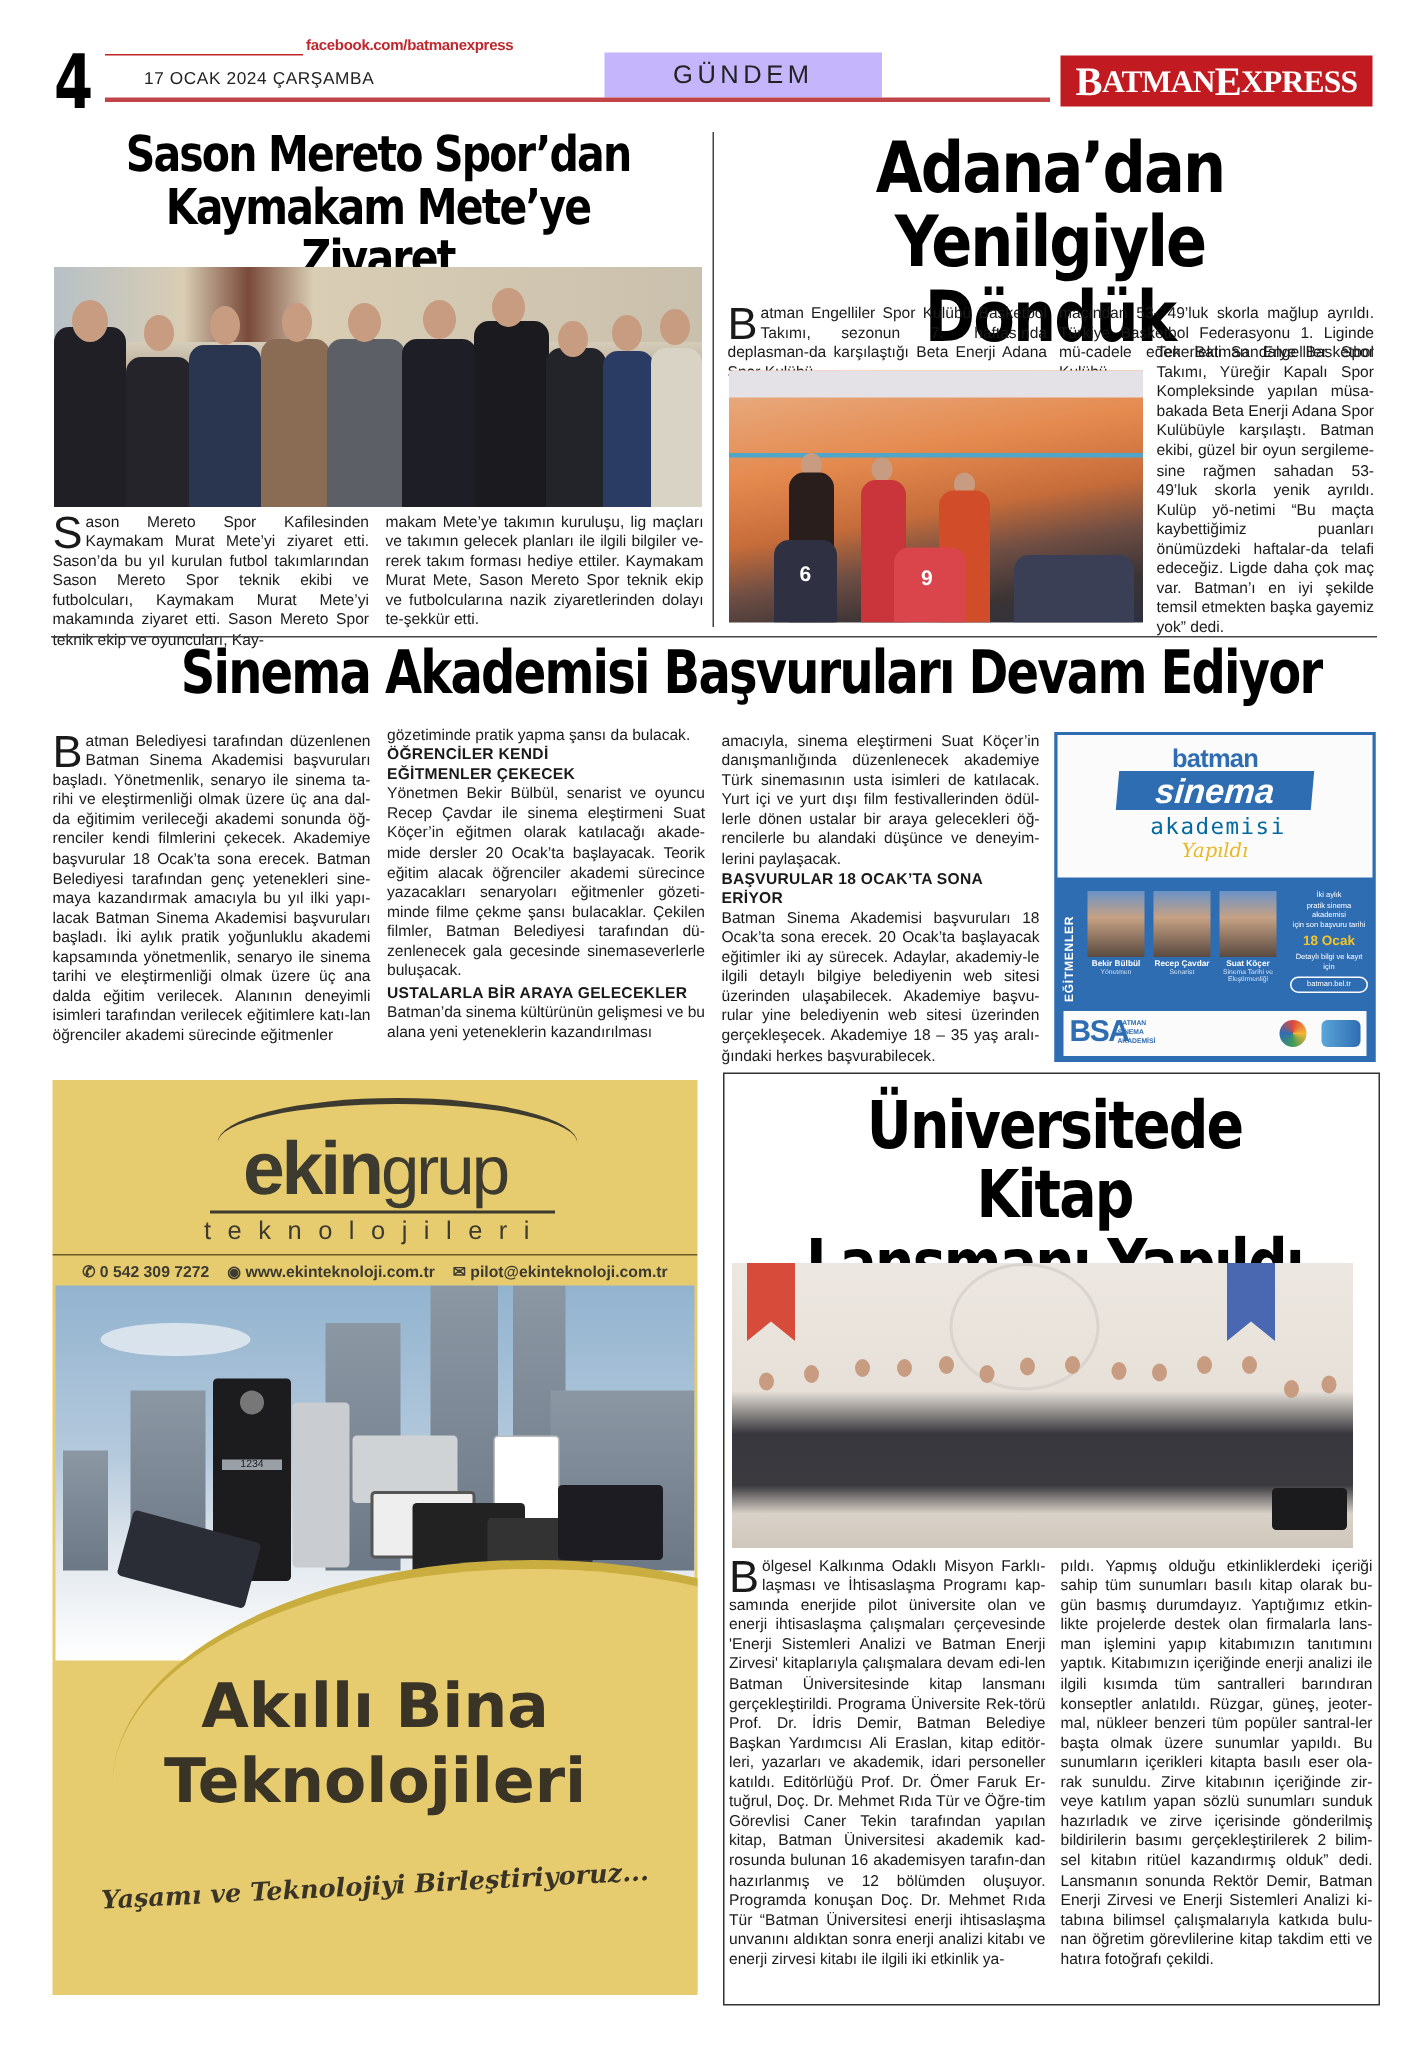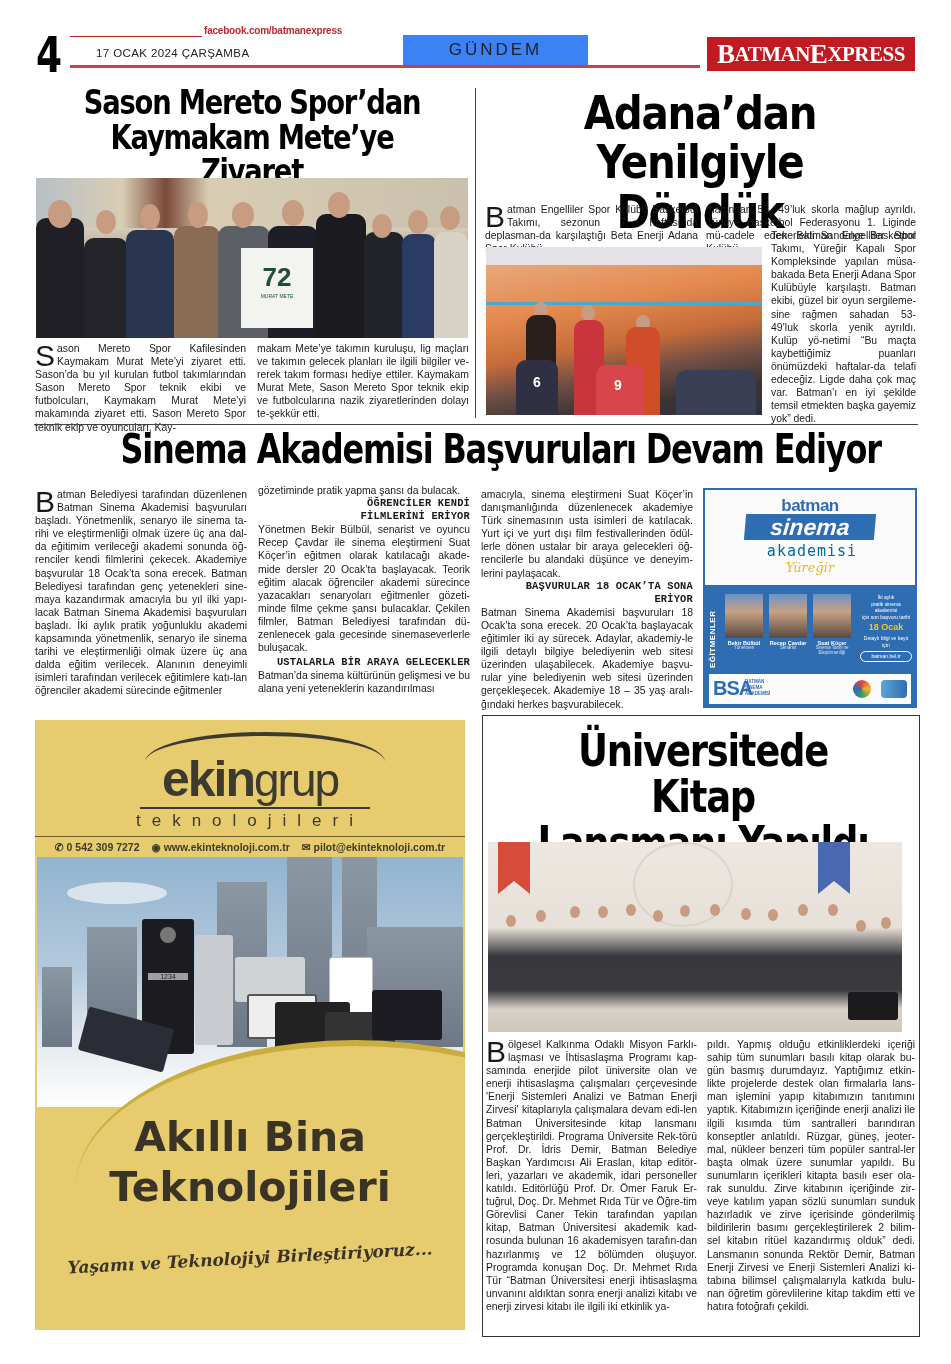--- a/index.html
+++ b/index.html
@@ -4,40 +4,40 @@
 <style>
   * { box-sizing: border-box; margin: 0; padding: 0; }
   html, body { width: 951px; height: 1364px; background: #ffffff; overflow: hidden; }
   body { position: relative; font-family: "Liberation Sans", sans-serif; color: #111; }
 
   
   .page-num { position: absolute; left: 36px; top: 30px; font-family: "DejaVu Sans", sans-serif; font-weight: bold; font-size: 50px; line-height: 1; color: #000; transform: scaleX(0.75); transform-origin: left top; }
   .fb-line { position: absolute; left: 70px; top: 36px; width: 132px; height: 1px; background: #c0272d; }
   .fb-link { position: absolute; left: 204px; top: 25px; font-size: 10px; font-weight: bold; color: #c0272d; letter-spacing: -0.2px; }
   .date { position: absolute; left: 96px; top: 47px; font-size: 11.5px; color: #222; letter-spacing: 0.4px; }
-  .section-tag { position: absolute; left: 403px; top: 35px; width: 185px; height: 30px; background: #3b82f6; display: flex; align-items: center; justify-content: center; font-size: 17px; letter-spacing: 3px; color: #222; }
+  .section-tag { position: absolute; left: 403px; top: 35px; width: 185px; height: 30px; background: #c4b5fd; display: flex; align-items: center; justify-content: center; font-size: 17px; letter-spacing: 3px; color: #222; }
   .hdr-rule { position: absolute; left: 70px; top: 65px; width: 630px; height: 3px; background: #c24448; }
   .brand { position: absolute; left: 707px; top: 37px; width: 208px; height: 34px; background: #c11b21; color: #fff; display: flex; align-items: center; justify-content: center; font-family: "Liberation Serif", serif; font-weight: bold; font-size: 27px; letter-spacing: -0.5px; }
   .brand small { font-size: 21px; }
 
   
   .headline { position: absolute; font-family: "DejaVu Sans", sans-serif; font-weight: bold; color: #000; line-height: 1.05; text-align: center; letter-spacing: -1.5px; }
   .hl-sason { left: 34px; top: 86px; width: 436px; font-size: 33px; transform: scaleX(0.83); transform-origin: center top; }
   .hl-adana { left: 480px; top: 88px; width: 440px; font-size: 47px; transform: scaleX(0.86); transform-origin: center top; }
   .hl-sinema { left: 32px; top: 428px; width: 885px; font-size: 40px; transform: scaleX(0.8); transform-origin: center top; white-space: nowrap; }
   .hl-uni { left: 488px; top: 728px; width: 430px; font-size: 44px; transform: scaleX(0.84); transform-origin: center top; }
 
   .vdivider { position: absolute; left: 475px; top: 88px; width: 1px; height: 330px; background: #444; }
   .hrule { position: absolute; left: 34px; top: 424px; width: 884px; height: 1px; background: #444; }
 
   
   .col { position: absolute; font-size: 10.4px; line-height: 13.1px; text-align: justify; color: #1a1a1a; hyphens: manual; }
   .col p { margin: 0; }
   .dropcap { float: left; font-size: 30px; line-height: 24px; margin-right: 2px; margin-top: 2px; font-weight: normal; }
-  .subhead { font-weight: bold; text-align: right; display: block; letter-spacing: 0.2px; font-family: Liberation Mono, monospace; }
+  .subhead { font-weight: bold; text-align: left; display: block; letter-spacing: 0.2px; }
 
   
   .photo { position: absolute; overflow: hidden; }
   .ph-sason { left: 36px; top: 178px; width: 432px; height: 160px;
     background: linear-gradient(180deg, #cfc4ad 0%, #d8cfbd 30%, #b8ab96 45%, #3e3c40 55%, #2b2b32 80%, #3a3a44 100%); }
   .ph-basket { left: 486px; top: 247px; width: 276px; height: 168px;
     background: linear-gradient(170deg, #e9b28a 0%, #e4894e 35%, #c66c3a 55%, #6f4e44 70%, #3b3435 85%, #2d3040 100%); }
   .ph-uni { left: 488px; top: 842px; width: 414px; height: 190px;
     background: linear-gradient(180deg, #ece7e0 0%, #e6e0d8 45%, #38373d 60%, #3b3a3f 78%, #d9d2c8 88%, #cfc7bb 100%); }
 
@@ -122,24 +122,20 @@
   <div class="person" style="left:232px;width:50px;height:112px;background:#1e1f26;"></div>
   <div class="head" style="left:246px;top:22px;width:22px;height:26px;"></div>
   <div class="person" style="left:280px;width:50px;height:124px;background:#1a1a1f;"></div>
   <div class="head" style="left:292px;top:14px;width:22px;height:26px;"></div>
   <div class="person" style="left:328px;width:40px;height:106px;background:#23232a;"></div>
   <div class="head" style="left:336px;top:36px;width:20px;height:24px;"></div>
   <div class="person" style="left:366px;width:34px;height:104px;background:#2a3c63;"></div>
   <div class="head" style="left:372px;top:32px;width:20px;height:24px;"></div>
   <div class="person" style="left:398px;width:34px;height:106px;background:#d8d3c5;"></div>
   <div class="head" style="left:404px;top:28px;width:20px;height:24px;"></div>
-  <div style="position:absolute;left:205px;top:70px;width:72px;height:80px;background:#f3f3ef;text-align:center;">
-    <div style="font-size:26px;font-weight:bold;color:#1d4f3a;margin-top:14px;">72</div>
-    <div style="font-size:5px;color:#1d4f3a;">MURAT METE</div>
-  </div>
 </div>
 <div class="col" style="left:35px;top:342px;width:211px;">
   <span class="dropcap">S</span><span>ason Mereto Spor Kafilesinden Kaymakam Murat Mete’yi ziyaret etti. Sason’da bu yıl kurulan futbol takımlarından Sason Mereto Spor teknik ekibi ve futbolcuları, Kaymakam Murat Mete’yi makamında ziyaret etti. Sason Mereto Spor teknik ekip ve oyuncuları, Kay-</span>
 </div>
 <div class="col" style="left:257px;top:342px;width:212px;">makam Mete’ye takımın kuruluşu, lig maçları ve takımın gelecek planları ile ilgili bilgiler ve-rerek takım forması hediye ettiler. Kaymakam Murat Mete, Sason Mereto Spor teknik ekip ve futbolcularına nazik ziyaretlerinden dolayı te-şekkür etti.</div>
 
 <div class="vdivider"></div>
 
 <div class="headline hl-adana">
   <div>Adana’dan</div>
@@ -168,37 +164,37 @@
 
 <div class="hrule"></div>
 
 <div class="headline hl-sinema">Sinema Akademisi Başvuruları Devam Ediyor</div>
 <div class="col" style="left:35px;top:488px;width:212px;">
   <span class="dropcap">B</span><span>atman Belediyesi tarafından düzenlenen Batman Sinema Akademisi başvuruları başladı. Yönetmenlik, senaryo ile sinema ta-rihi ve eleştirmenliği olmak üzere üç ana dal-da eğitimim verileceği akademi sonunda öğ-renciler kendi filmlerini çekecek. Akademiye başvurular 18 Ocak’ta sona erecek. Batman Belediyesi tarafından genç yetenekleri sine-maya kazandırmak amacıyla bu yıl ilki yapı-lacak Batman Sinema Akademisi başvuruları başladı. İki aylık pratik yoğunluklu akademi kapsamında yönetmenlik, senaryo ile sinema tarihi ve eleştirmenliği olmak üzere üç ana dalda eğitim verilecek. Alanının deneyimli isimleri tarafından verilecek eğitimlere katı-lan öğrenciler akademi sürecinde eğitmenler</span>
 </div>
 <div class="col" style="left:258px;top:484px;width:212px;">
   <p>gözetiminde pratik yapma şansı da bulacak.</p>
   <span class="subhead">ÖĞRENCİLER KENDİ</span>
-  <span class="subhead">FİLMLERİNİ ERİYOR</span>
+  <span class="subhead">EĞİTMENLER ÇEKECEK</span>
   <p>Yönetmen Bekir Bülbül, senarist ve oyuncu Recep Çavdar ile sinema eleştirmeni Suat Köçer’in eğitmen olarak katılacağı akade-mide dersler 20 Ocak’ta başlayacak. Teorik eğitim alacak öğrenciler akademi sürecince yazacakları senaryoları eğitmenler gözeti-minde filme çekme şansı bulacaklar. Çekilen filmler, Batman Belediyesi tarafından dü-zenlenecek gala gecesinde sinemaseverlerle buluşacak.</p>
   <span class="subhead" style="margin-top:2px;">USTALARLA BİR ARAYA GELECEKLER</span>
   <p>Batman’da sinema kültürünün gelişmesi ve bu alana yeni yeteneklerin kazandırılması</p>
 </div>
 <div class="col" style="left:481px;top:488px;width:212px;">
   <p>amacıyla, sinema eleştirmeni Suat Köçer’in danışmanlığında düzenlenecek akademiye Türk sinemasının usta isimleri de katılacak. Yurt içi ve yurt dışı film festivallerinden ödül-lerle dönen ustalar bir araya gelecekleri öğ-rencilerle bu alandaki düşünce ve deneyim-lerini paylaşacak.</p>
   <span class="subhead">BAŞVURULAR 18 OCAK’TA SONA ERİYOR</span>
   <p>Batman Sinema Akademisi başvuruları 18 Ocak’ta sona erecek. 20 Ocak’ta başlayacak eğitimler iki ay sürecek. Adaylar, akademiy-le ilgili detaylı bilgiye belediyenin web sitesi üzerinden ulaşabilecek. Akademiye başvu-rular yine belediyenin web sitesi üzerinden gerçekleşecek. Akademiye 18 – 35 yaş aralı-ğındaki herkes başvurabilecek.</p>
 </div>
 
 <div class="poster">
   <div class="poster-top">
     <div class="poster-batman">batman</div>
     <div class="poster-sinema">sinema</div>
     <div class="poster-akad">akademisi</div>
-    <div class="poster-basliyor">Yüreğir</div>
+    <div class="poster-basliyor">Yapıldı</div>
   </div>
   <div class="poster-mid">
     <div class="poster-vert">EĞİTMENLER</div>
     <div class="trainer" style="left:20px;">
       <div class="ph"></div>
       <div class="nm">Bekir Bülbül</div>
       <div class="rl">Yönetmen</div>
     </div>
     <div class="trainer" style="left:64px;">
       <div class="ph"></div>

